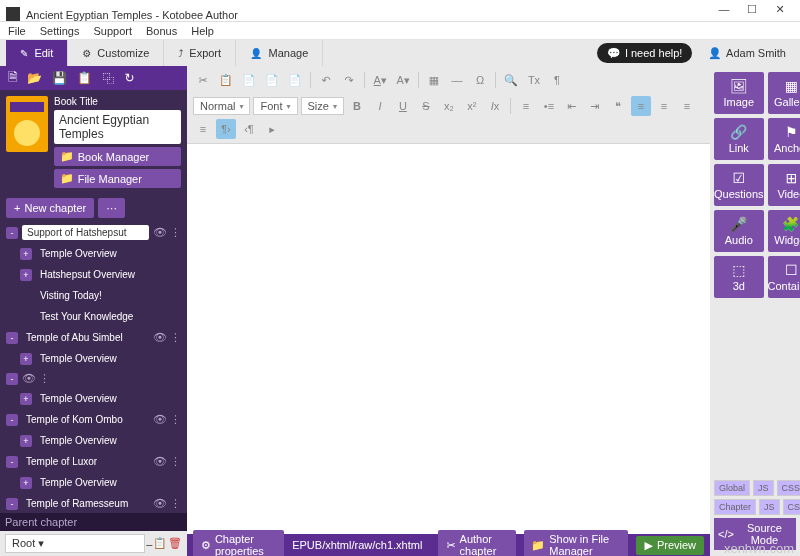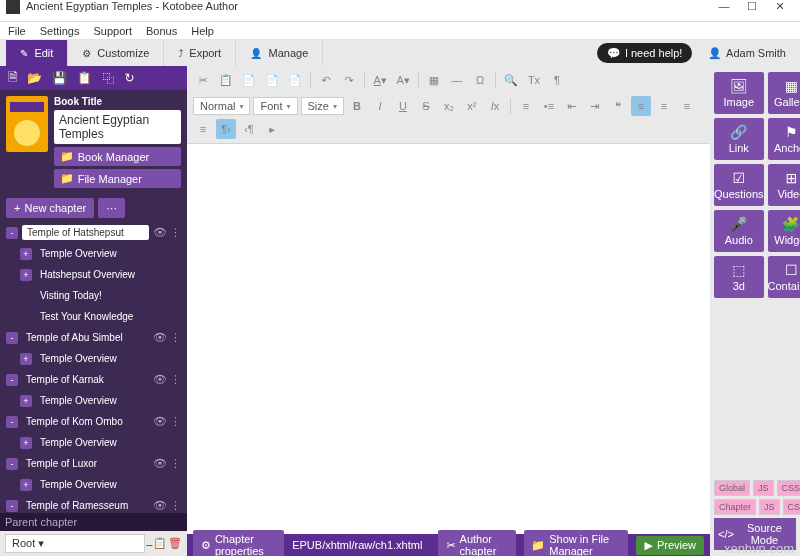--- a/index.html
+++ b/index.html
@@ -1,17 +1,17 @@
 <!DOCTYPE html>
 <html><head>
 <meta charset="utf-8">
 <style>
 *{box-sizing:border-box;margin:0;padding:0;font-family:Arial,sans-serif;font-size:11px}
 body{background:#fff;width:800px;height:556px;overflow:hidden;position:relative}
-.titlebar{height:22px;background:#fff;border-bottom:1px solid #ddd;display:flex;align-items:flex-start;padding:0 6px}
+.titlebar{height:22px;background:#fff;border-bottom:1px solid #ddd;display:flex;align-items:flex-end;padding:0 6px}
 .titlebar .icon{width:14px;height:14px;background:#333;margin-right:6px}
 .titlebar .title{flex:1;color:#333}
 .titlebar .wbtn{width:28px;height:18px;text-align:center;color:#444;cursor:pointer}
 .menubar{height:18px;background:#fff;display:flex;gap:14px;padding:0 8px;align-items:center;color:#333;border-bottom:1px solid #e5e5e5}
 .menubar span{cursor:pointer}
 .tabbar{height:26px;background:#e9e9e9;display:flex;align-items:stretch;padding:0 6px;gap:0}
 .tab{display:flex;align-items:center;gap:6px;padding:0 14px;color:#333;cursor:pointer;border-right:1px solid #d5d5d5}
 .tab.active{background:#5c2d91;color:#fff}
 .tab .ticon{font-size:10px}
 .tabfill{flex:1}
@@ -19,21 +19,21 @@
 .userbtn{display:flex;align-items:center;gap:4px;padding:0 8px;color:#333}
 .main{display:flex;height:490px}
 .sidebar{width:187px;background:#3d2a52;color:#fff;display:flex;flex-direction:column;overflow:hidden}
 .sb-tools{height:24px;background:#5c2d91;display:flex;align-items:center;gap:10px;padding:0 8px}
 .sb-tools span{color:#fff;cursor:pointer;font-size:12px}
 .bookhdr{display:flex;padding:6px;gap:6px}
 .bookcover{width:42px;height:56px;background:#f4a500;border-radius:2px;position:relative}
 .bookcover::before{content:"";position:absolute;top:6px;left:4px;right:4px;height:10px;background:#5c2d91}
 .bookcover::after{content:"";position:absolute;bottom:6px;left:8px;width:26px;height:26px;background:#ffe066;border-radius:50%}
 .bookinfo{flex:1;display:flex;flex-direction:column;gap:3px}
-.bt-label{color:#fff;font-weight:bold;font-size:10px}
+.bt-label{color:#fff;font-weight:normal;font-size:10px}
 .bt-input{background:#fff;color:#333;padding:3px 5px;border-radius:2px;font-size:12px}
 .mgrbtn{background:#7b4fa8;color:#fff;padding:3px 6px;border-radius:2px;display:flex;align-items:center;gap:4px;font-size:10px;cursor:pointer}
 .newchap{display:flex;gap:4px;padding:4px 6px}
 .ncbtn{background:#7b4fa8;color:#fff;padding:4px 8px;border-radius:2px;cursor:pointer;display:flex;align-items:center;gap:4px}
 .ncmore{background:#7b4fa8;color:#fff;padding:4px 8px;border-radius:2px;cursor:pointer}
 .tree{flex:1;overflow-y:auto;padding:0 4px}
 .tnode{display:flex;align-items:center;gap:4px;padding:3px 2px;color:#fff;cursor:pointer}
 .tnode.sel .tlabel{background:#fff;color:#333;border-radius:2px;padding:2px 5px}
 .tlabel{flex:1;padding:2px 4px;font-size:10px}
 .texp{width:12px;height:12px;background:#7b4fa8;color:#fff;text-align:center;line-height:12px;font-size:9px;border-radius:2px}
@@ -52,21 +52,21 @@
 .editor{flex:1;background:#fff;margin:0;overflow:auto}
 .statusbar{height:22px;background:#5c2d91;color:#fff;display:flex;align-items:center;gap:8px;padding:0 6px;font-size:10px}
 .sbtn{background:#7b4fa8;padding:3px 8px;border-radius:2px;cursor:pointer;display:flex;align-items:center;gap:4px}
 .sfill{flex:1}
 .rpanel{width:90px;background:#e9e9e9;display:flex;flex-direction:column;padding:6px 4px;gap:4px}
 .rgrid{display:grid;grid-template-columns:1fr 1fr;gap:4px}
 .rbtn{background:#7b4fa8;color:#fff;border-radius:2px;height:42px;display:flex;flex-direction:column;align-items:center;justify-content:center;gap:2px;cursor:pointer;font-size:8px}
 .rbtn .ri{font-size:14px}
 .rfoot{margin-top:auto;display:flex;flex-direction:column;gap:3px}
 .rfr{display:flex;gap:3px}
-.rfb{background:#f9a8d4;border:1px solid #ccc;padding:2px 4px;font-size:9px;color:#666;cursor:pointer;flex:1;text-align:center}
+.rfb{background:#c4b5fd;border:1px solid #ccc;padding:2px 4px;font-size:9px;color:#666;cursor:pointer;flex:1;text-align:center}
 .srcmode{background:#7b4fa8;color:#fff;padding:4px;text-align:center;font-size:9px;cursor:pointer;display:flex;align-items:center;justify-content:center;gap:3px}
 .watermark{position:absolute;bottom:0;right:6px;color:#ccc;font-size:13px}
 </style>
 </head>
 <body>
 
 <div class="titlebar">
  <div class="icon"></div>
  <div class="title">Ancient Egyptian Temples - Kotobee Author</div>
  <div class="wbtn">—</div>
@@ -138,21 +138,21 @@
   <div class="newchap">
    <div class="ncbtn">
           <span>+</span>
           <span>New chapter</span>
         </div>
    <div class="ncmore">···</div>
   </div>
   <div class="tree" id="tree">
         <div class="tnode sel">
           <span class="texp">-</span>
-          <span class="tlabel">Temple of Hatshepsut</span>
+          <span class="tlabel">Support of Hatshepsut</span>
           <span class="teyes">
             <span>👁</span>
             <span>⋮</span>
           </span>
         </div>
         <div class="tnode sub">
           <span class="texp">+</span>
           <span class="tlabel">Temple Overview</span>
         </div>
         <div class="tnode sub">
@@ -174,21 +174,20 @@
             <span>👁</span>
             <span>⋮</span>
           </span>
         </div>
         <div class="tnode sub">
           <span class="texp">+</span>
           <span class="tlabel">Temple Overview</span>
         </div>
         <div class="tnode">
           <span class="texp">-</span>
-          <span class="tlabel">Temple of Karnak</span>
           <span class="teyes">
             <span>👁</span>
             <span>⋮</span>
           </span>
         </div>
         <div class="tnode sub">
           <span class="texp">+</span>
           <span class="tlabel">Temple Overview</span>
         </div>
         <div class="tnode">

